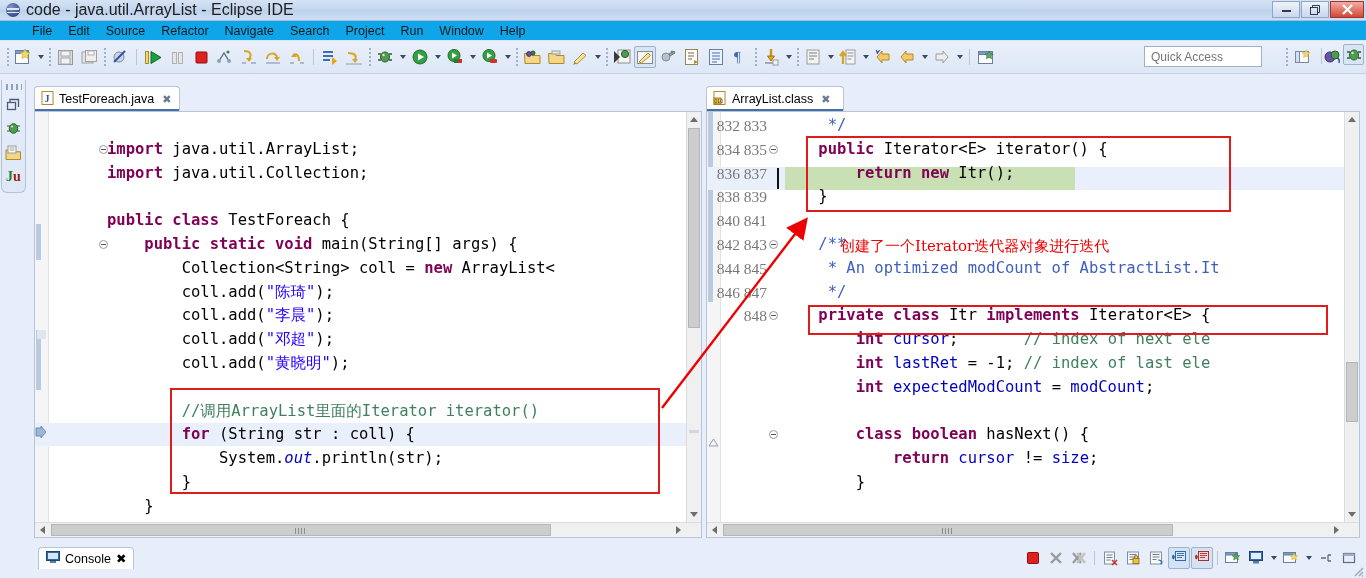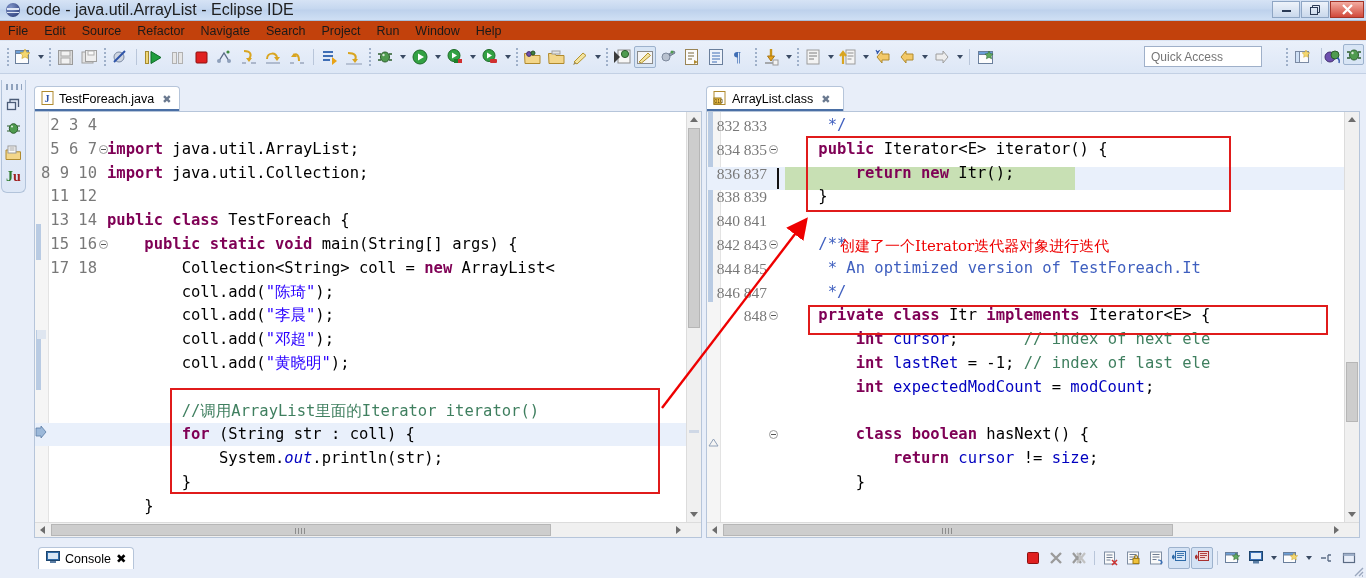--- a/index.html
+++ b/index.html
@@ -43,22 +43,22 @@
     font-size:10px; color:#2b3a55;
   }
   .win-btn.close{
     background:linear-gradient(to bottom,#f3ada2,#d1483a);
     border-color:#a33428; color:#fff; font-weight:bold; width:34px;
   }
 
   
   .menubar{
     height:20px; width:100%;
-    background:#c2410c;
-    display:flex; align-items:center; padding-left:0;
+    background:#0ea5e9;
+    display:flex; align-items:center; padding-left:24px;
     border-bottom:1px solid #dbe4f2;
   }
   .menu-item{ padding:1px 8px; font-size:12.5px; color:#1a1a1a; cursor:default; }
 
   
   .toolbar{
     height:33px; width:100%;
     background:linear-gradient(to bottom,#eaf0fa,#dde7f6);
     border-bottom:1px solid #c3d0e4;
     display:flex; align-items:center; padding-left:4px; gap:0px;
@@ -574,37 +574,20 @@
 
       <div class="hl-row" style="top:311px;width:651px;"></div>
 
       <div style="position:absolute;left:0px;top:313px;">
         <svg width="13" height="14">
             <path d="M1 3 L6 3 L6 1 L11 7 L6 13 L6 11 L1 11z" fill="#9bb8d9" stroke="#5a7ca5" stroke-width="0.8"></path>
           </svg>
       </div>
       <div style="position:absolute;left:2px;top:218px;width:9px;height:9px;background:#dfe6f0;"></div>
 
-      <div class="ln" id="ln-left">2
-3
-4
-5
-6
-7
-8
-9
-10
-11
-12
-13
-14
-15
-16
-17
-18</div>
       <div id="fold-left">
           <div class="fold" style="left: 64px; top: 32.8px;"></div>
           <div class="fold" style="left: 64px; top: 128px;"></div>
         </div>
       <pre class="code" id="code-left" style="left:72px;"><span class="plain"></span>
 <span class="kw">import </span><span class="plain">java.util.ArrayList;</span>
 <span class="kw">import </span><span class="plain">java.util.Collection;</span>
 <span class="plain"></span>
 <span class="kw">public class </span><span class="plain">TestForeach {</span>
 <span class="plain">    </span><span class="kw">public static void </span><span class="plain">main(String[] args) {</span>
@@ -689,21 +672,21 @@
           <div class="fold" style="left: 62px; top: 128px;"></div>
           <div class="fold" style="left: 62px; top: 199.4px;"></div>
           <div class="fold" style="left: 62px; top: 318.4px;"></div>
         </div>
       <pre class="code" id="code-right" style="left:74px;"><span class="jdoc">     */</span>
 <span class="plain">    </span><span class="kw">public </span><span class="plain">Iterator&lt;E&gt; iterator() {</span>
 <span class="plain">        </span><span class="kw">return new </span><span class="plain">Itr();</span>
 <span class="plain">    }</span>
 <span class="plain"></span>
 <span class="jdoc">    /**</span>
-<span class="jdoc">     * An optimized version of TestForeach.It</span>
+<span class="jdoc">     * An optimized modCount of AbstractList.It</span>
 <span class="jdoc">     */</span>
 <span class="plain">    </span><span class="kw">private class </span><span class="plain">Itr </span><span class="kw">implements </span><span class="plain">Iterator&lt;E&gt; {</span>
 <span class="plain">        </span><span class="kw">int </span><span class="fld">cursor</span><span class="plain">;       </span><span class="cmt">// index of next ele</span>
 <span class="plain">        </span><span class="kw">int </span><span class="fld">lastRet</span><span class="plain"> = -1; </span><span class="cmt">// index of last ele</span>
 <span class="plain">        </span><span class="kw">int </span><span class="fld">expectedModCount</span><span class="plain"> = </span><span class="fld">modCount</span><span class="plain">;</span>
 <span class="plain"></span>
 <span class="plain">        </span><span class="kw">class boolean </span><span class="plain">hasNext() {</span>
 <span class="plain">            </span><span class="kw">return </span><span class="fld">cursor</span><span class="plain"> != </span><span class="fld">size</span><span class="plain">;</span>
 <span class="plain">        }</span>
 <span class="plain"></span>

